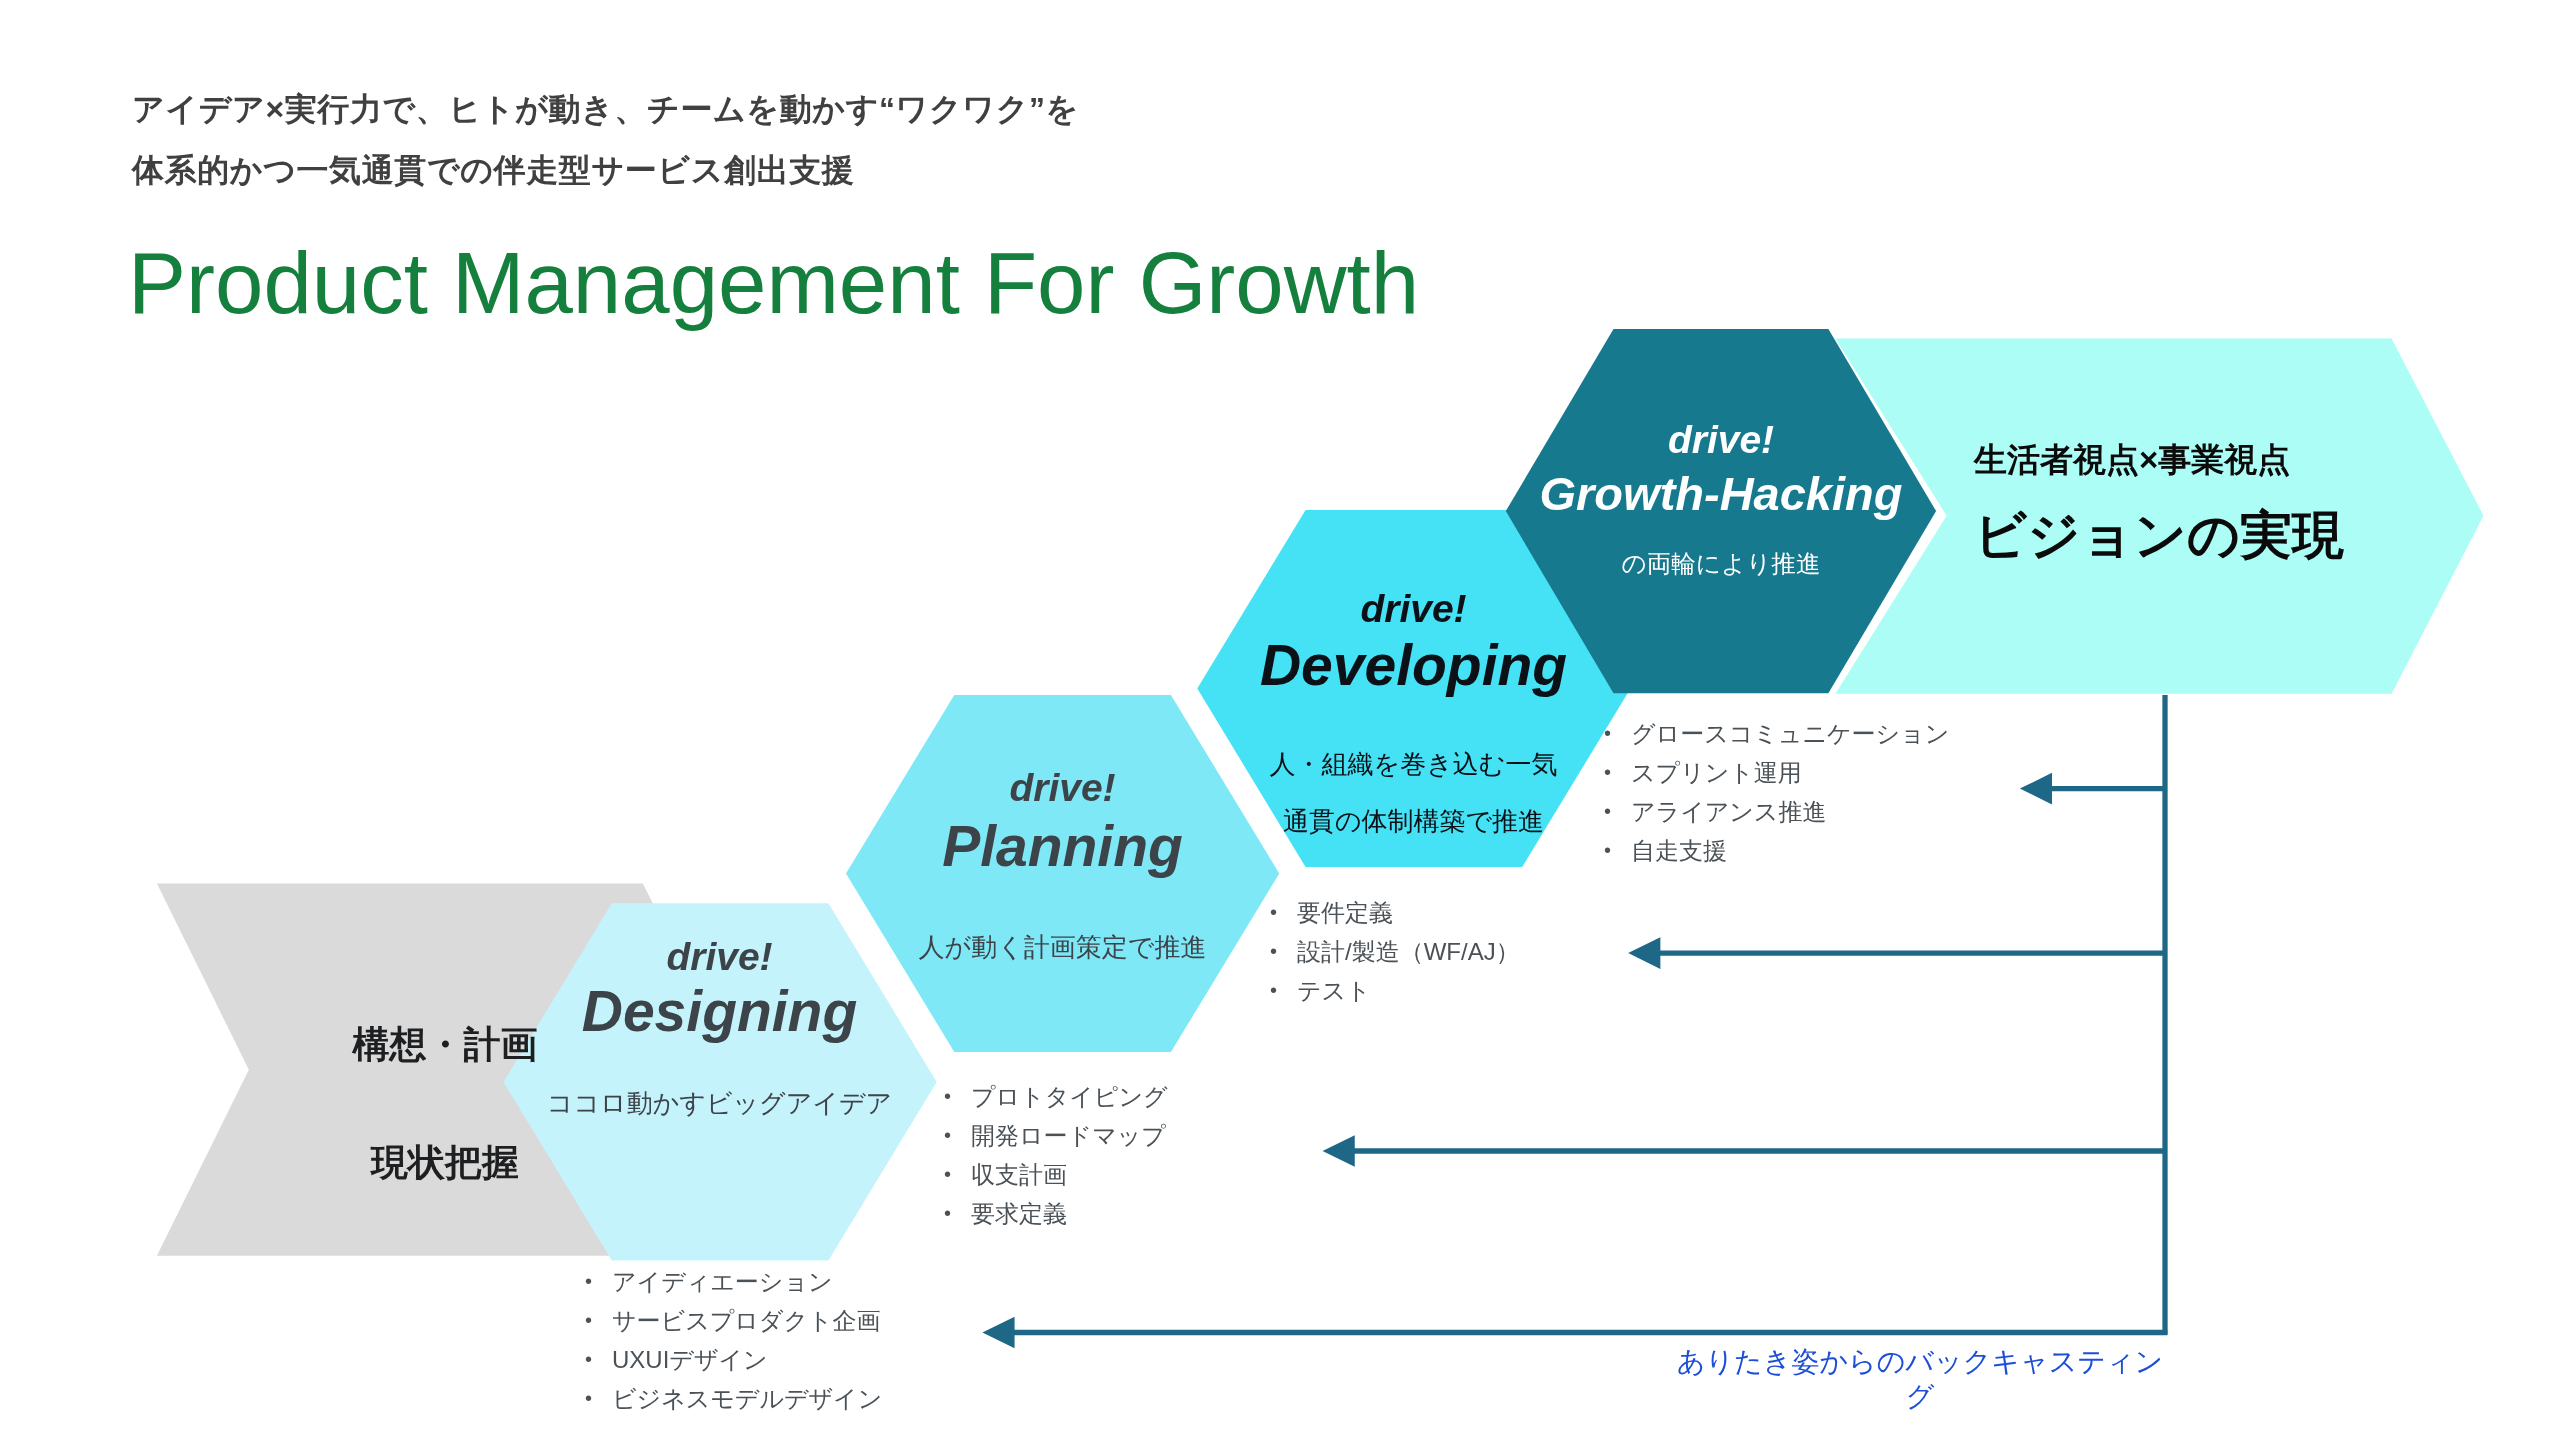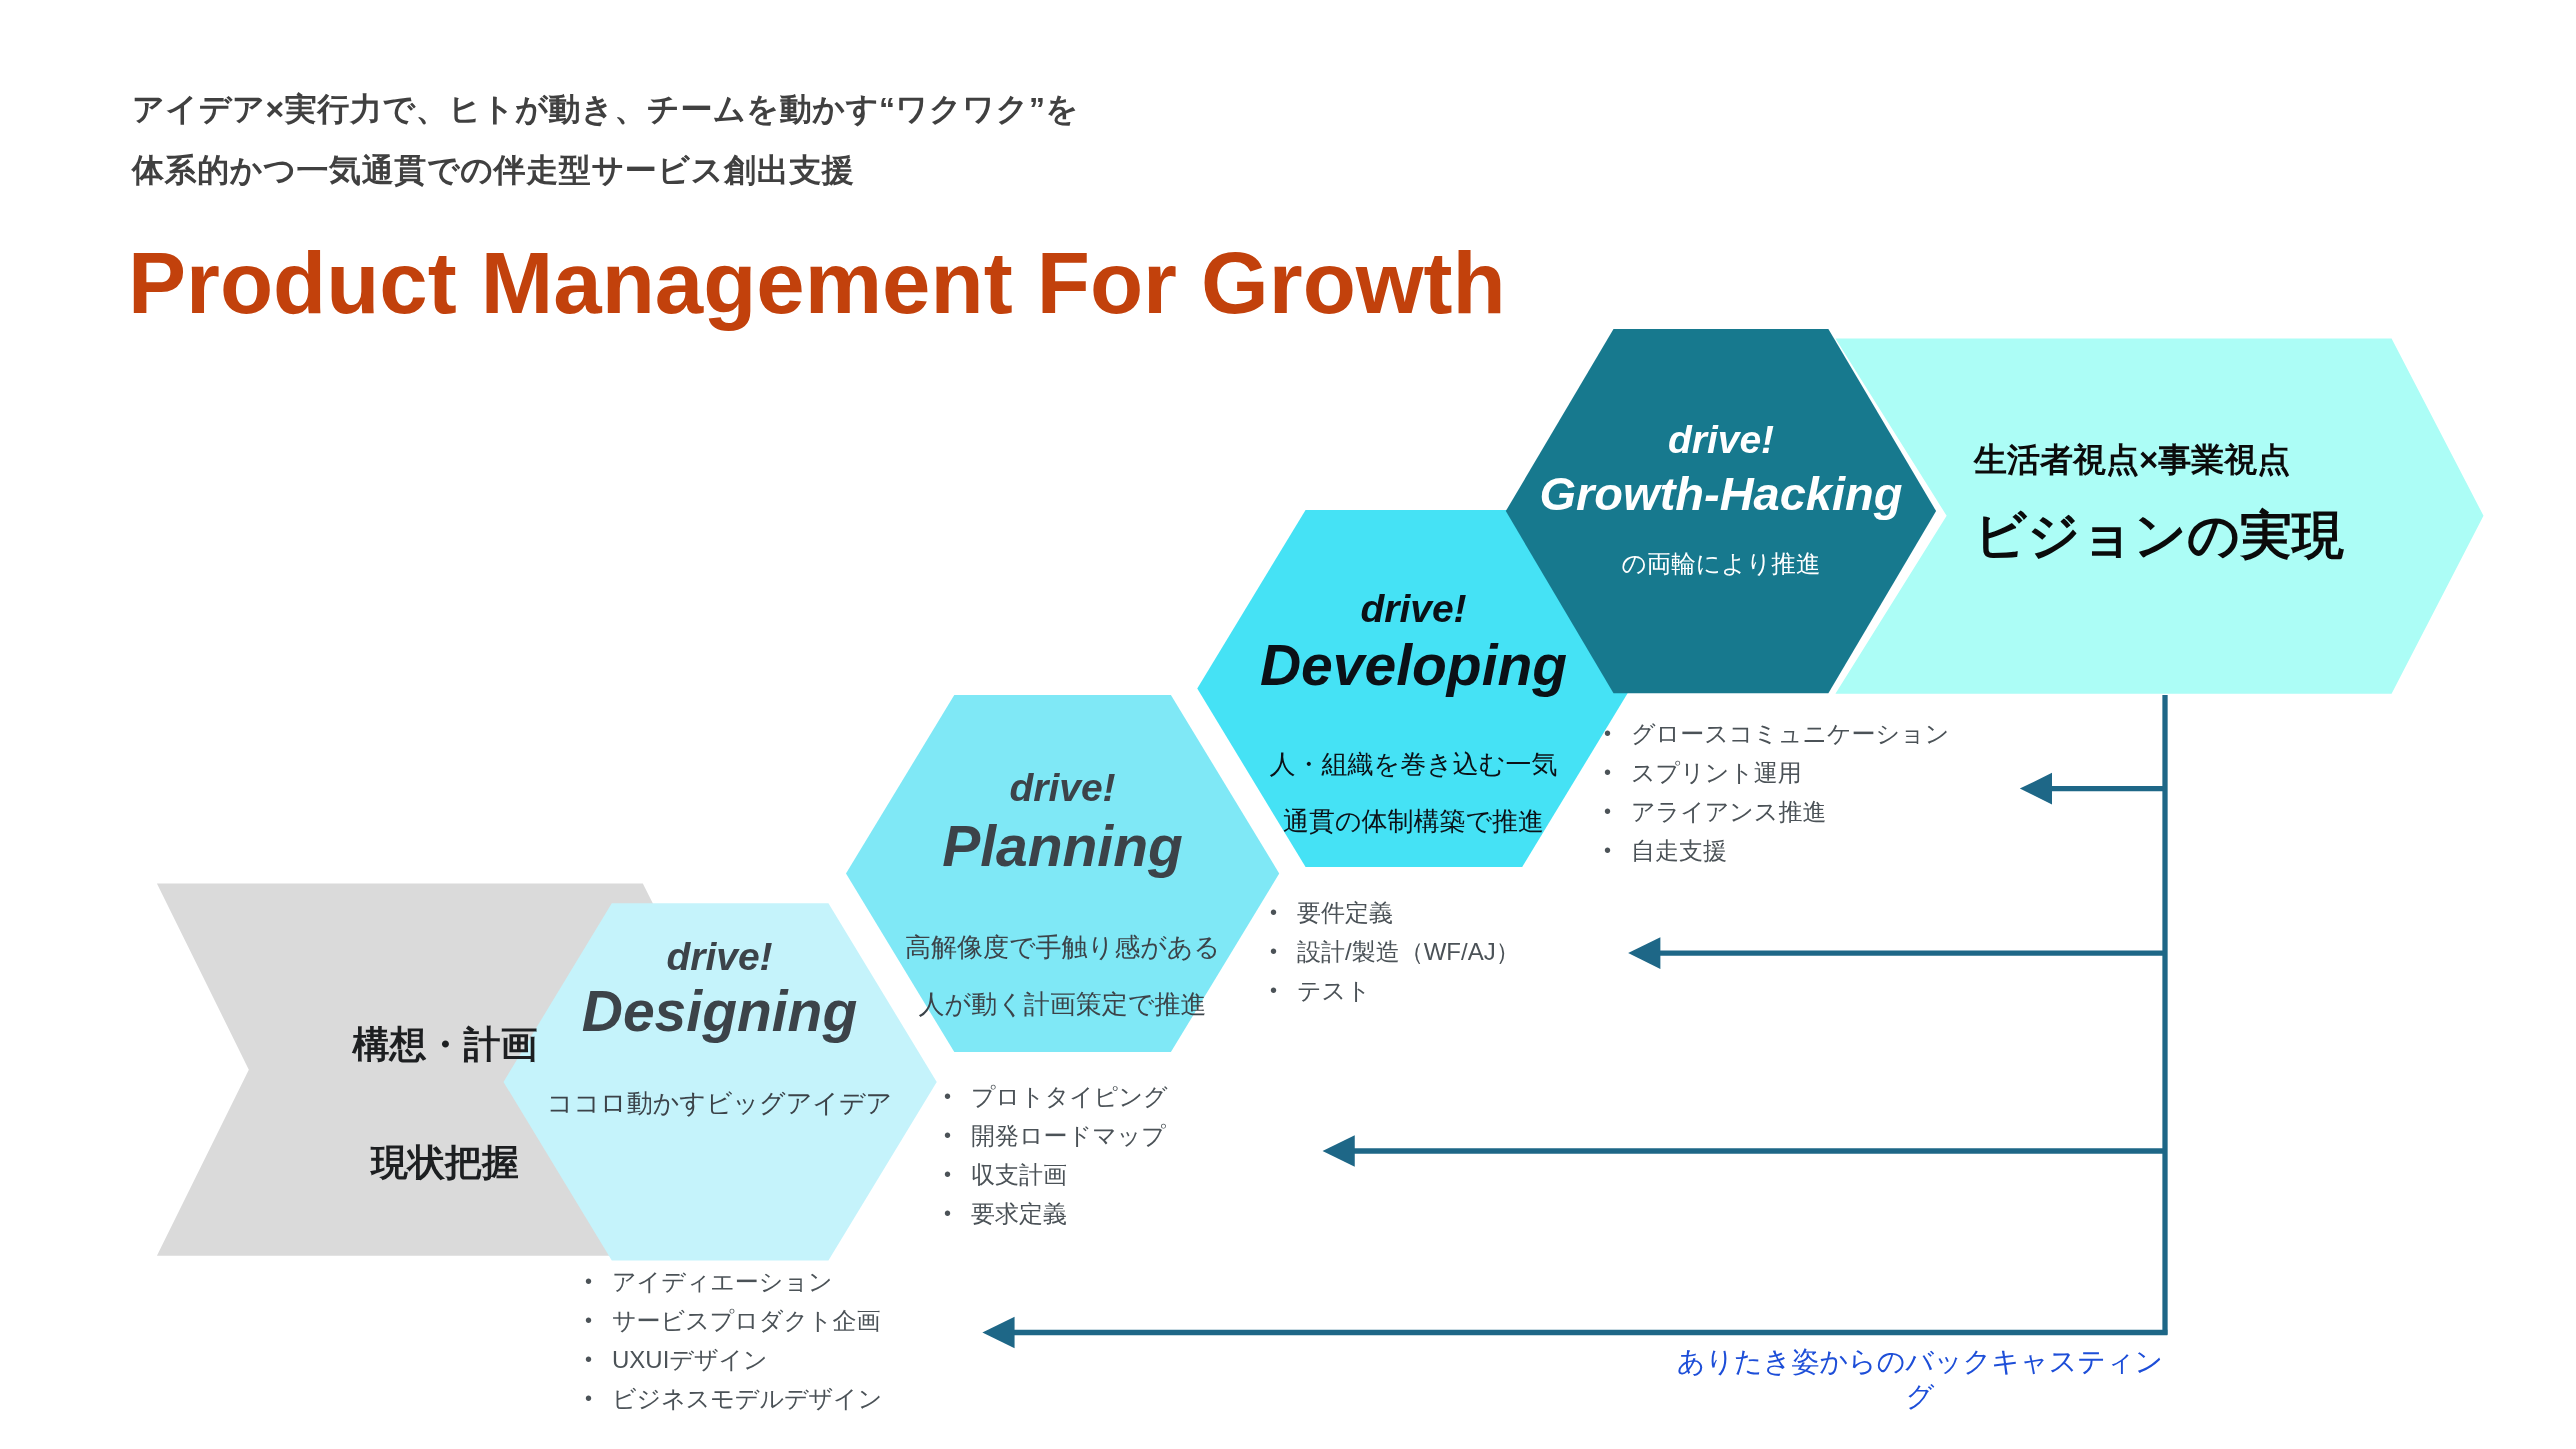--- a/index.html
+++ b/index.html
@@ -4,21 +4,21 @@
 <style>
   html,body{margin:0;padding:0;background:#fff;}
   .canvas{
     position:relative;width:2576px;height:1449px;overflow:hidden;background:#ffffff;
     font-family:"Liberation Sans","DejaVu Sans",sans-serif;
   }
   .abs{position:absolute;}
   svg{position:absolute;left:0;top:0;}
   
   .subtitle{left:132px;top:79px;font-size:32px;font-weight:700;line-height:61px;color:#404040;letter-spacing:0.6px;}
-  .main-title{left:128px;top:233px;font-size:87px;font-weight:700;color:#c2410c;letter-spacing:0px;}
+  .main-title{left:128px;top:233px;font-size:87px;font-weight:400;color:#15803d;letter-spacing:0px;}
   
   .start-text{left:205px;width:480px;text-align:center;font-weight:700;color:#1d1f21;font-size:37px;}
   .start-line1{top:1021px;height:47px;line-height:47px;}
   .start-line2{top:1139px;height:47px;line-height:47px;}
   
   .stage-text{text-align:center;}
   .brand{font-style:italic;font-weight:700;font-size:39px;height:41px;line-height:41px;}
   .stage-name{font-style:italic;font-weight:700;font-size:57px;height:64px;line-height:64px;}
   .stage-desc{font-size:26px;line-height:57px;font-weight:400;}
   .tx-slate{color:#3c4349;}
@@ -76,21 +76,20 @@
 
   <div class="abs stage-text brand tx-slate" style="left:503px;top:936px;width:433px;">drive!</div>
   <div class="abs stage-text stage-name tx-slate" style="left:503px;top:979px;width:433px;">Designing</div>
   <div class="abs stage-text stage-desc tx-slate" style="left:503px;top:1075px;width:433px;">
     <div>ココロ動かすビッグアイデア</div>
   </div>
 
   <div class="abs stage-text brand tx-slate" style="left:846px;top:767px;width:433px;">drive!</div>
   <div class="abs stage-text stage-name tx-slate" style="left:846px;top:814px;width:433px;">Planning</div>
   <div class="abs stage-text stage-desc tx-slate" style="left:846px;top:919px;width:433px;">
-    <div>高解像度で手触り感がある</div>
     <div>人が動く計画策定で推進</div>
   </div>
 
   <div class="abs stage-text brand tx-black" style="left:1197px;top:588px;width:433px;">drive!</div>
   <div class="abs stage-text stage-name tx-black" style="left:1197px;top:633px;width:433px;">Developing</div>
   <div class="abs stage-text stage-desc tx-black" style="left:1197px;top:736px;width:433px;">
     <div>人・組織を巻き込む一気</div>
     <div>通貫の体制構築で推進</div>
   </div>
 

